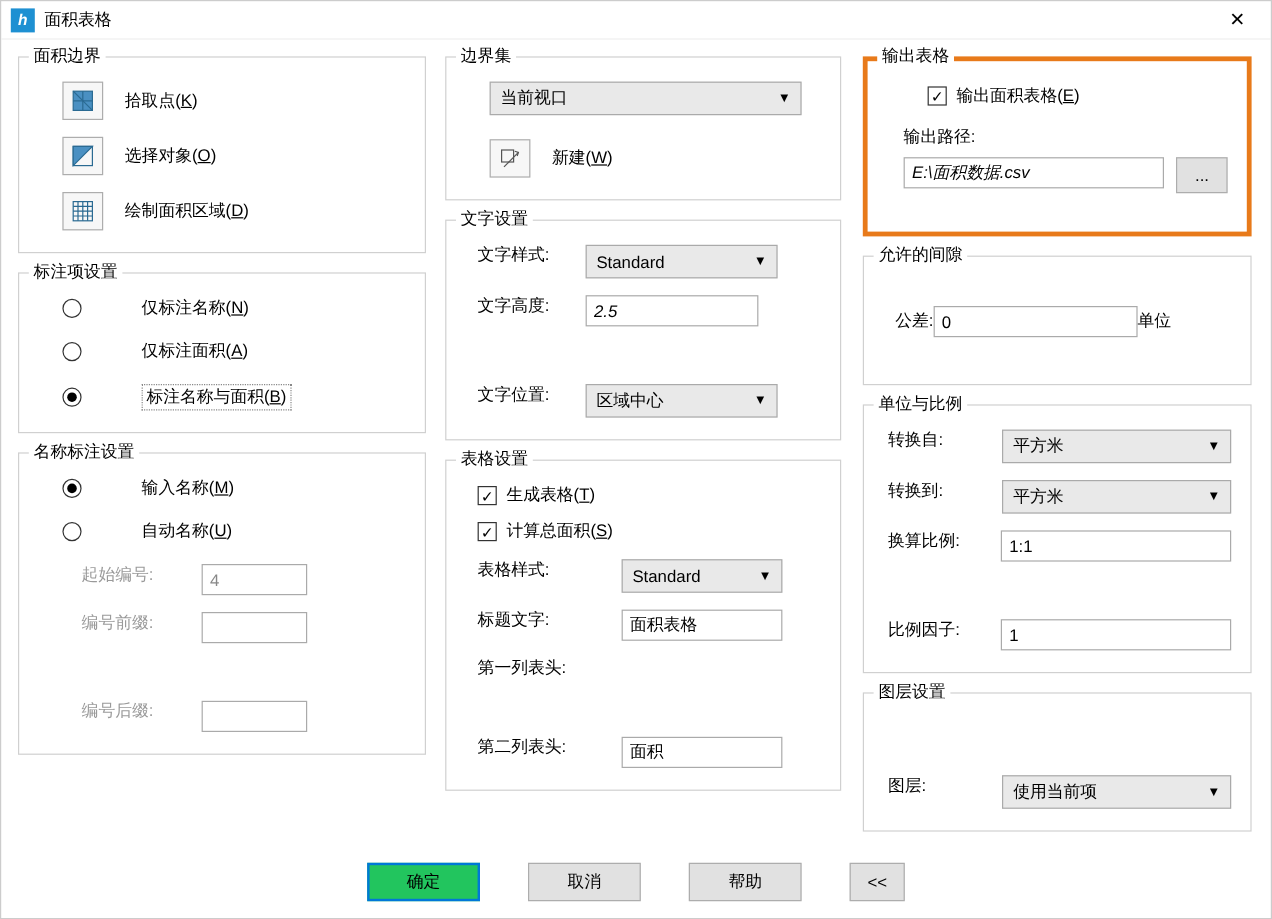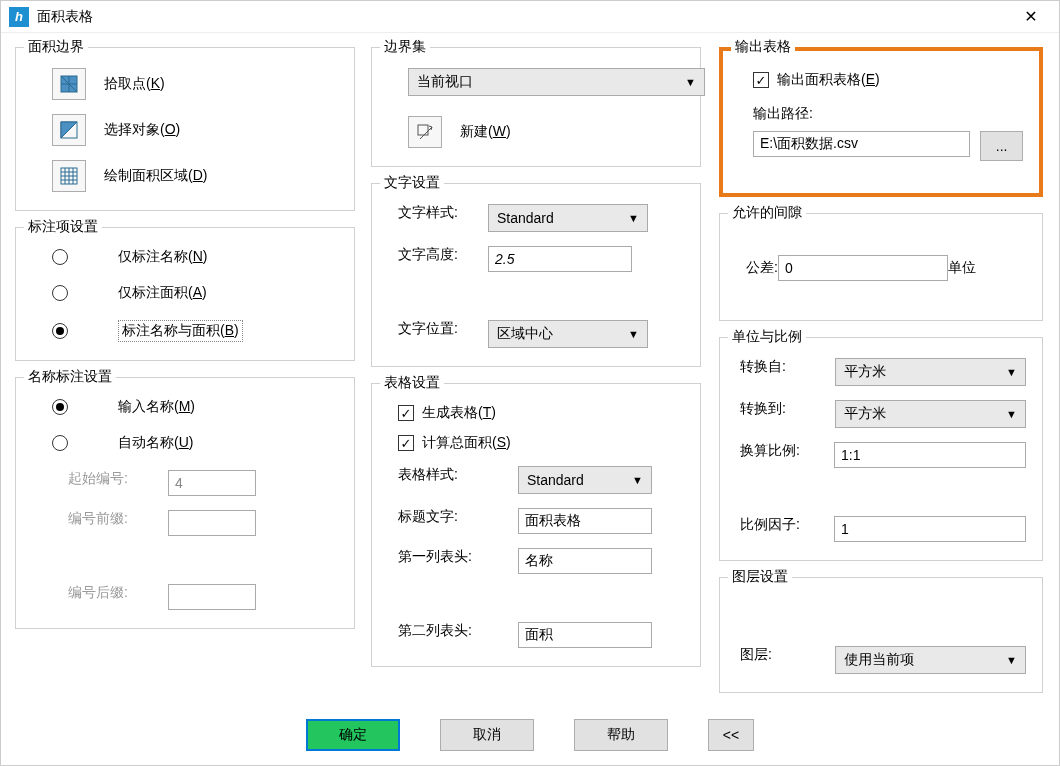--- a/index.html
+++ b/index.html
@@ -139,21 +139,21 @@
             <input class="text-input disabled" style="width: 88px;" disabled="" value="">
           </div>
         </div>
       </div>
     </div>
 
     <div class="col col2">
       <div class="group">
         <span class="legend">边界集</span>
         <div style="padding-left:20px;">
-          <div class="select" style="width:297px;margin-bottom:20px;">
+          <div class="select" style="width:260px;margin-bottom:20px;">
             <span>当前视口</span>
             <span class="chev">▼</span>
           </div>
           <div class="iconbtn-row">
             <span class="iconbtn">
               <svg viewBox="0 0 20 20">
                   <rect x="3" y="3" width="10" height="10" fill="none" stroke="#555"></rect>
                   <path d="M5 17 L17 5" stroke="#555"></path>
                   <path d="M14 4 L17 5 L16 8" fill="none" stroke="#555"></path>
                 </svg>
@@ -208,43 +208,42 @@
               <span>Standard</span>
               <span class="chev">▼</span>
             </div>
           </div>
           <div class="field-row">
             <span class="field-label" style="width:120px;">标题文字:</span>
             <input class="text-input" style="width: 134px;" value="面积表格">
           </div>
           <div class="field-row">
             <span class="field-label" style="width:120px;">第一列表头:</span>
-            <input class="text-input" style="width: 134px;" value="名称">
           </div>
           <div class="field-row">
             <span class="field-label" style="width:120px;">第二列表头:</span>
             <input class="text-input" style="width: 134px;" value="面积">
           </div>
         </div>
       </div>
     </div>
 
     <div class="col col3">
       <div class="group highlight" style="min-height:150px;">
         <span class="legend">输出表格</span>
         <div style="padding-left:14px;">
-          <div style="margin-bottom:16px;">
+          <div style="margin-bottom:16px;margin-left:20px;">
             <label style="display:inline-flex;align-items:center;cursor:pointer;">
               <span class="check checked"></span>
               <span><span>输出面积表格(</span><span class="underline-key">E</span><span>)</span></span>
             </label>
           </div>
           <div style="margin-bottom:8px;">输出路径:</div>
           <div style="display:flex;gap:10px;">
-            <input class="text-input" style="width: 234px;" value="E:\面积数据.csv">
+            <input class="text-input" style="width: 234px; font-style: italic;" value="E:\面积数据.csv">
             <span class="small-btn">
                 <span>...</span>
               </span>
           </div>
         </div>
       </div>
 
       <div class="group" style="min-height:108px;display:flex;align-items:center;">
         <span class="legend">允许的间隙</span>
         <div style="display:flex;align-items:center;gap:0;padding-left:10px;width:100%;">

